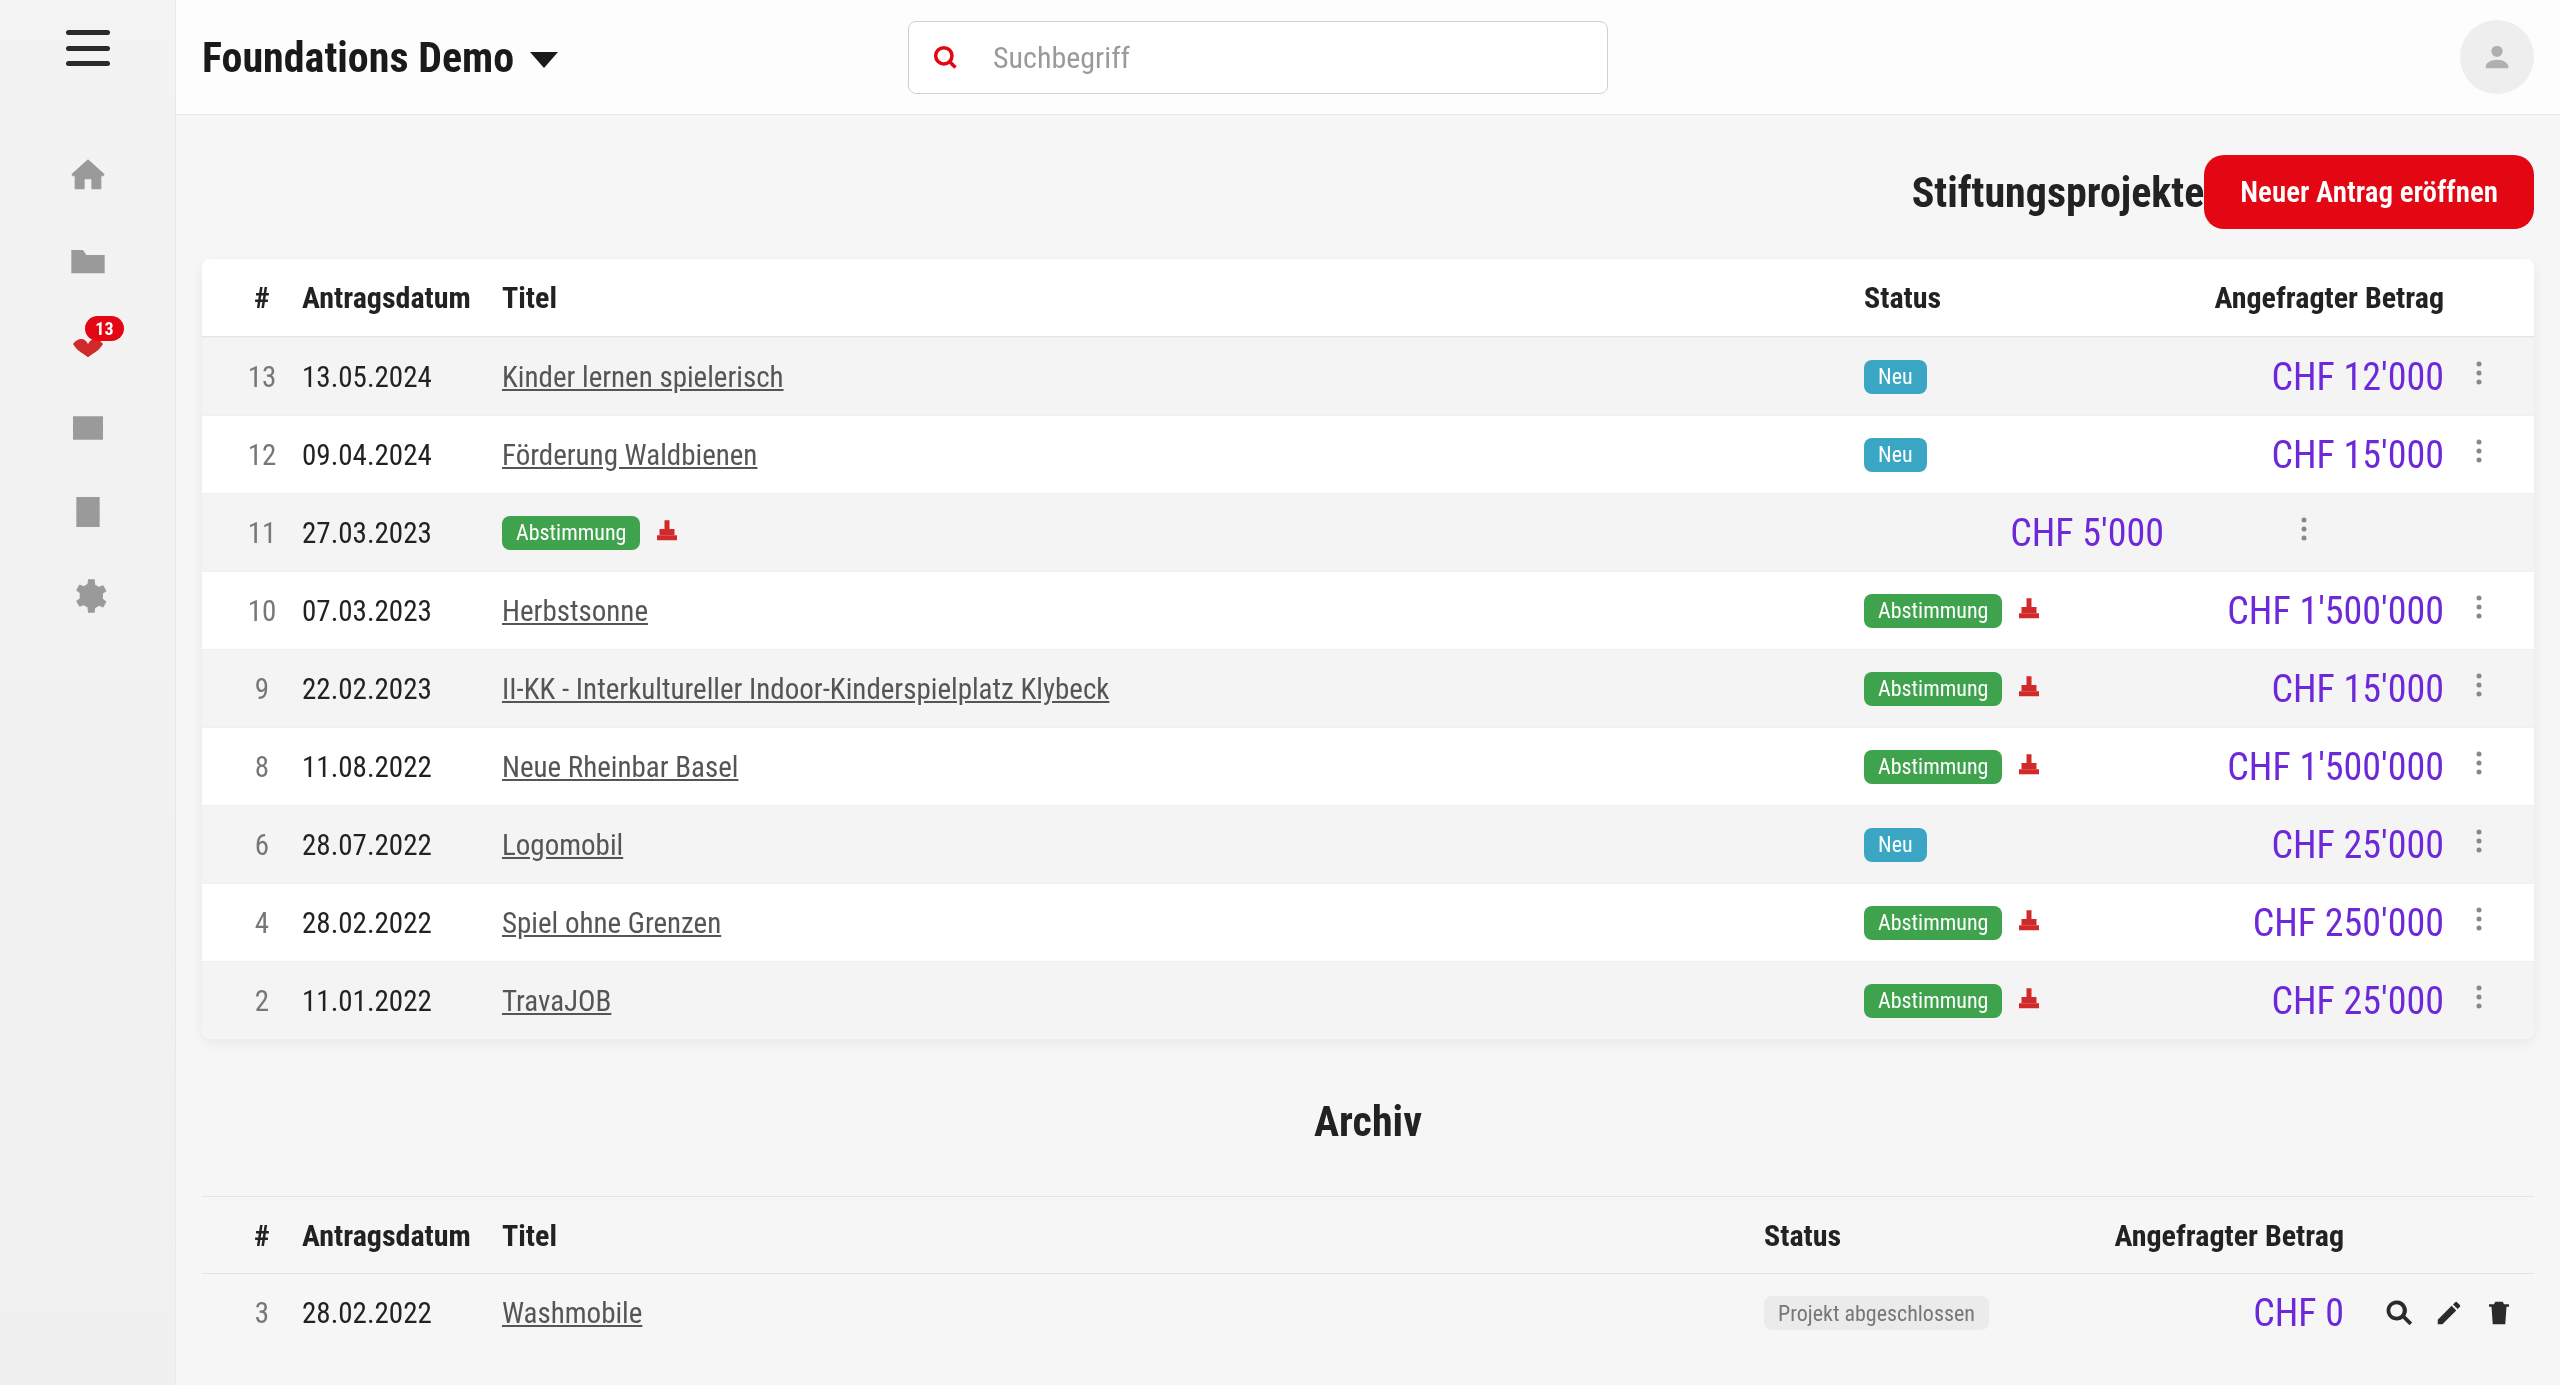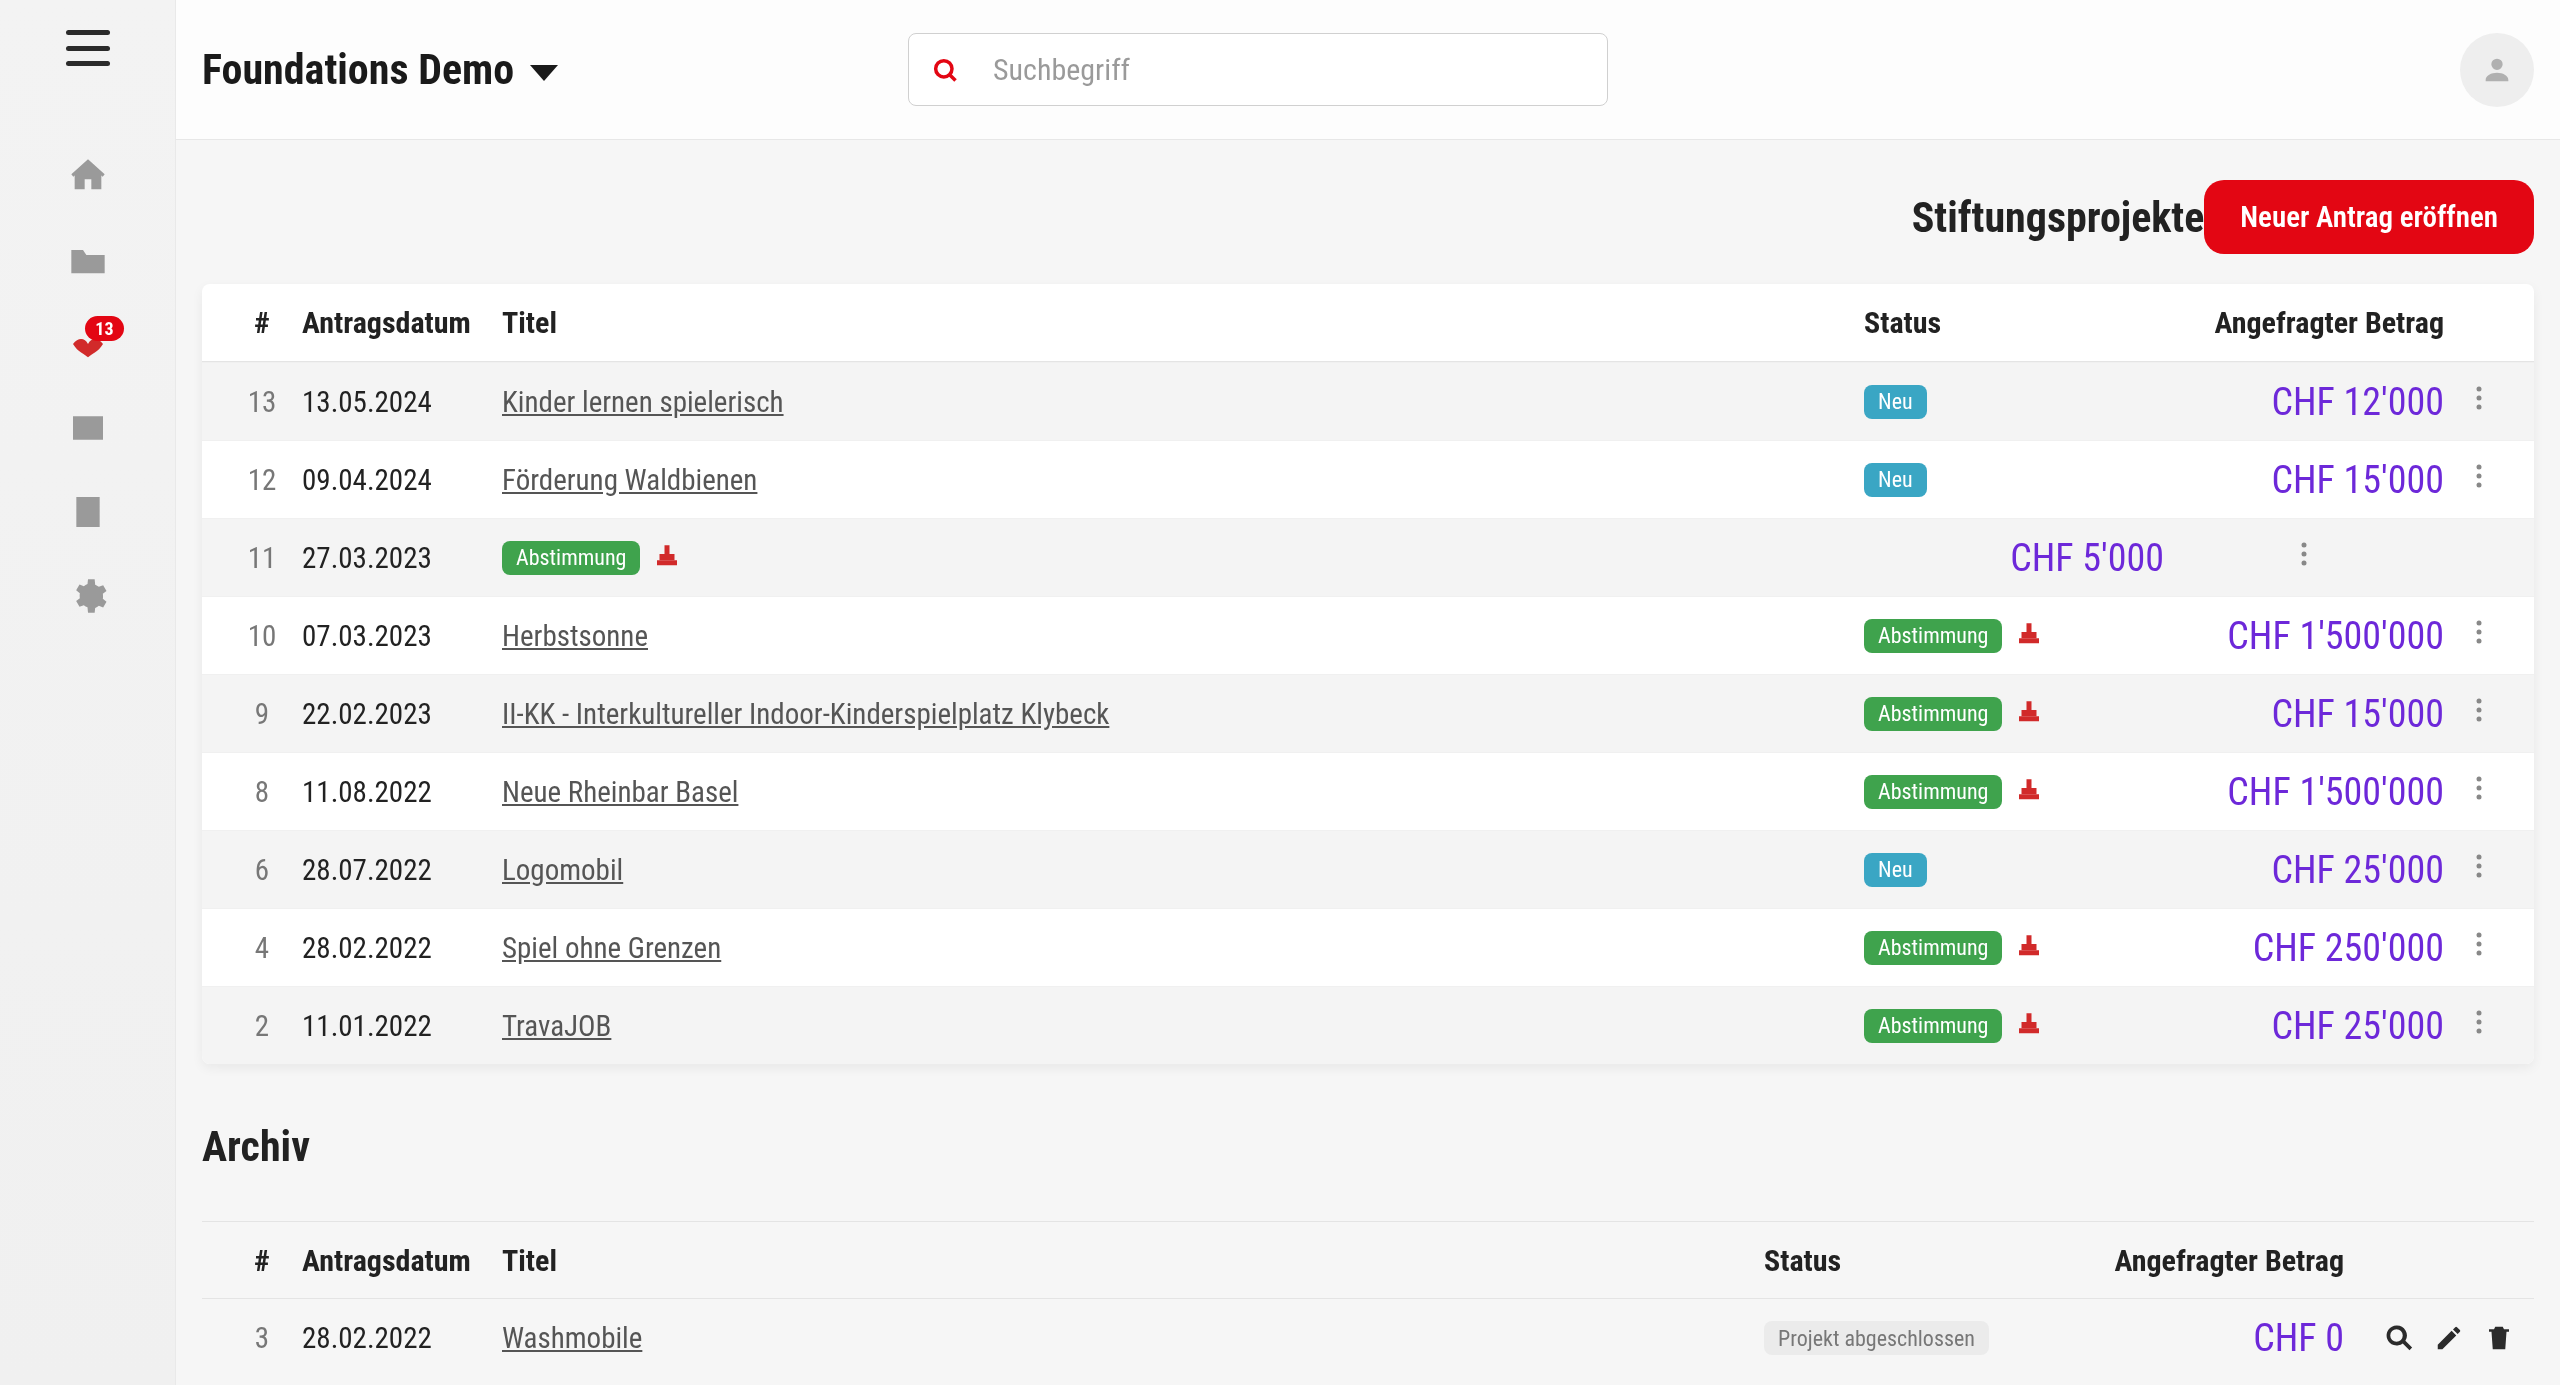--- a/index.html
+++ b/index.html
@@ -29,21 +29,21 @@
   .hamburger { width:44px; height:36px; cursor:pointer; margin-bottom:68px; display:flex; flex-direction:column; justify-content:space-between; }
   .hamburger span { height:5px; background:#2b2b2b; border-radius:4px; width:100%; }
   .rail-item { width:48px; height:48px; display:flex; align-items:center; justify-content:center; margin:18px 0; color:#8a8a8a; cursor:pointer; position:relative; }
   .rail-item svg { width:40px; height:40px; fill:#9a9a9a; }
   .badge-count { position:absolute; top:-4px; right:-12px; background:var(--accent-red); color:#fff; font-size:18px; font-weight:700; border-radius:18px; padding:2px 10px; }
 
   
   .main { flex:1; display:flex; flex-direction:column; background:var(--bg-page); }
 
   .topbar {
-    height:140px; border-bottom:1px solid #e7e7e7;
+    height:115px; border-bottom:1px solid #e7e7e7;
     display:flex; align-items:center; padding:0 26px 0 26px;
     background: #fdfdfd;
   }
   .app-title { font-size:42px; font-weight:700; color:#1a1a1a; display:flex; align-items:center; gap:16px; cursor:pointer; }
   .app-title .caret { width:0; height:0; border-left:14px solid transparent; border-right:14px solid transparent; border-top:16px solid #1a1a1a; display:inline-block; margin-top:6px; }
   .search-wrap { margin-left:350px; width:700px; height:73px; border:1px solid #d0d0d0; border-radius:8px; display:flex; align-items:center; padding:0 22px; background:#fff; }
   .search-wrap svg { width:28px; height:28px; stroke:var(--accent-red); fill:none; stroke-width:3; }
   .search-wrap input { flex:1; border:none; outline:none; font-size:30px; margin-left:34px; background:transparent; color:#333; }
   .search-wrap input::placeholder { color:#9a9a9a; }
   .topbar .spacer { flex:1; }
@@ -72,21 +72,21 @@
   .pill.blue  { background:var(--badge-blue); }
   .pill.green { background:var(--badge-green); }
   .pill.grey  { background:var(--badge-grey); color:#777; }
   .stamp-icon svg { width:30px; height:30px; }
   .col-amount { text-align:right; font-size:38px; color:#6d28d9; }
   .row-menu { text-align:center; color:#777; cursor:pointer; font-size:30px; }
   .row-menu svg { width:8px; height:30px; fill:#888; }
   .row-actions { display:flex; gap:20px; justify-content:flex-end; }
   .row-actions svg { width:30px; height:30px; fill:#2b2b2b; cursor:pointer; }
 
-  .archive-heading { font-size:42px; font-weight:700; margin:20px 0 50px 0; }
+  .archive-heading { font-size:42px; font-weight:700; margin:20px 0 50px 0;text-align:center; }
   .archive-table .thead { border-top:1px solid var(--border); border-bottom:1px solid var(--border); background:transparent; }
   .archive-table .trow { border-top:none; }
   .archive-table { background:transparent; box-shadow:none; border-radius:0; }
 </style>
 </head>
 <body>
 
 <svg width="0" height="0" style="position:absolute">
   <defs>
     <g id="i-home">

